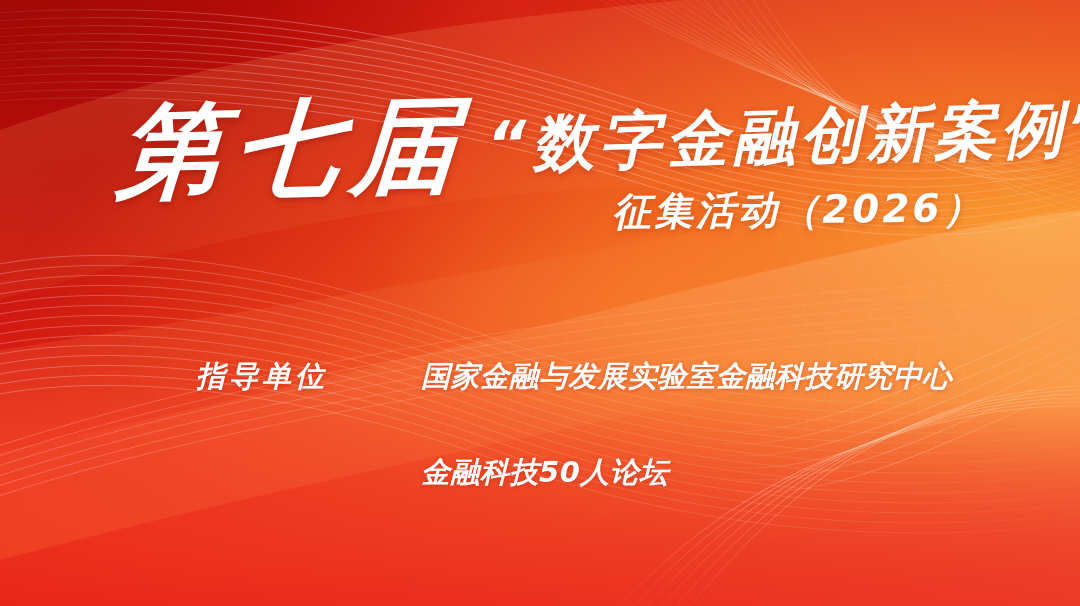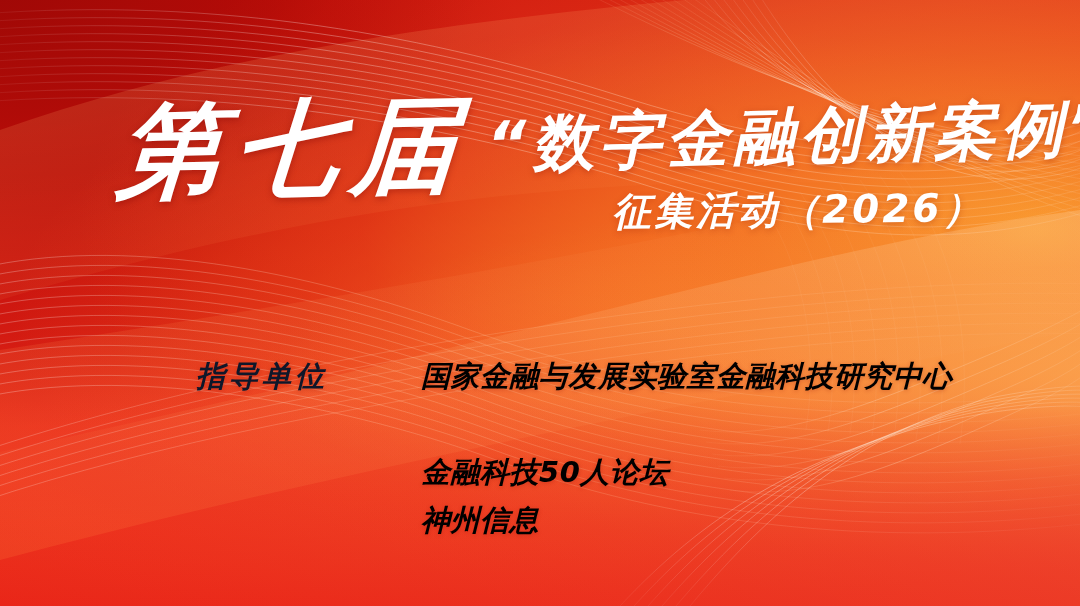--- a/index.html
+++ b/index.html
@@ -110,29 +110,29 @@
     position:absolute;
     left:196px; top:358px;
     width:840px;
   }
   .credit-row { position:relative; height:48px; }
   .credit-label {
     position:absolute; left:0; top:0;
     font-size:29px; line-height:36px;
     font-weight:700; font-style:italic;
     letter-spacing:4px;
-    color:#0f172a;
+    color:#ffffff;
     text-shadow:0 1px 4px rgba(150,20,8,0.32);
   }
   .credit-value {
     position:absolute; left:225px; top:0;
     font-size:29px; line-height:36px;
     font-weight:700; font-style:italic;
     letter-spacing:0.5px;
-    color:#000000;
+    color:#ffffff;
     text-shadow:0 1px 4px rgba(150,20,8,0.32);
   }
   .credit-value.cont { left:225px; }
 </style>
 </head>
 <body>
 
 <div id="poster">
 
   <div class="bg-layer bg-base"></div>
@@ -286,19 +286,16 @@
       <div class="cn credit-value">国家金融与发展实验室金融科技研究中心</div>
     </div>
 
     <div class="credit-row">
     </div>
 
     <div class="credit-row">
       <div class="cn credit-value cont">金融科技50人论坛</div>
     </div>
 
-    <div class="credit-row">
-      <div class="cn credit-value cont">神州信息</div>
-    </div>
 
   </div>
 
 </div>
 
 </body></html>

